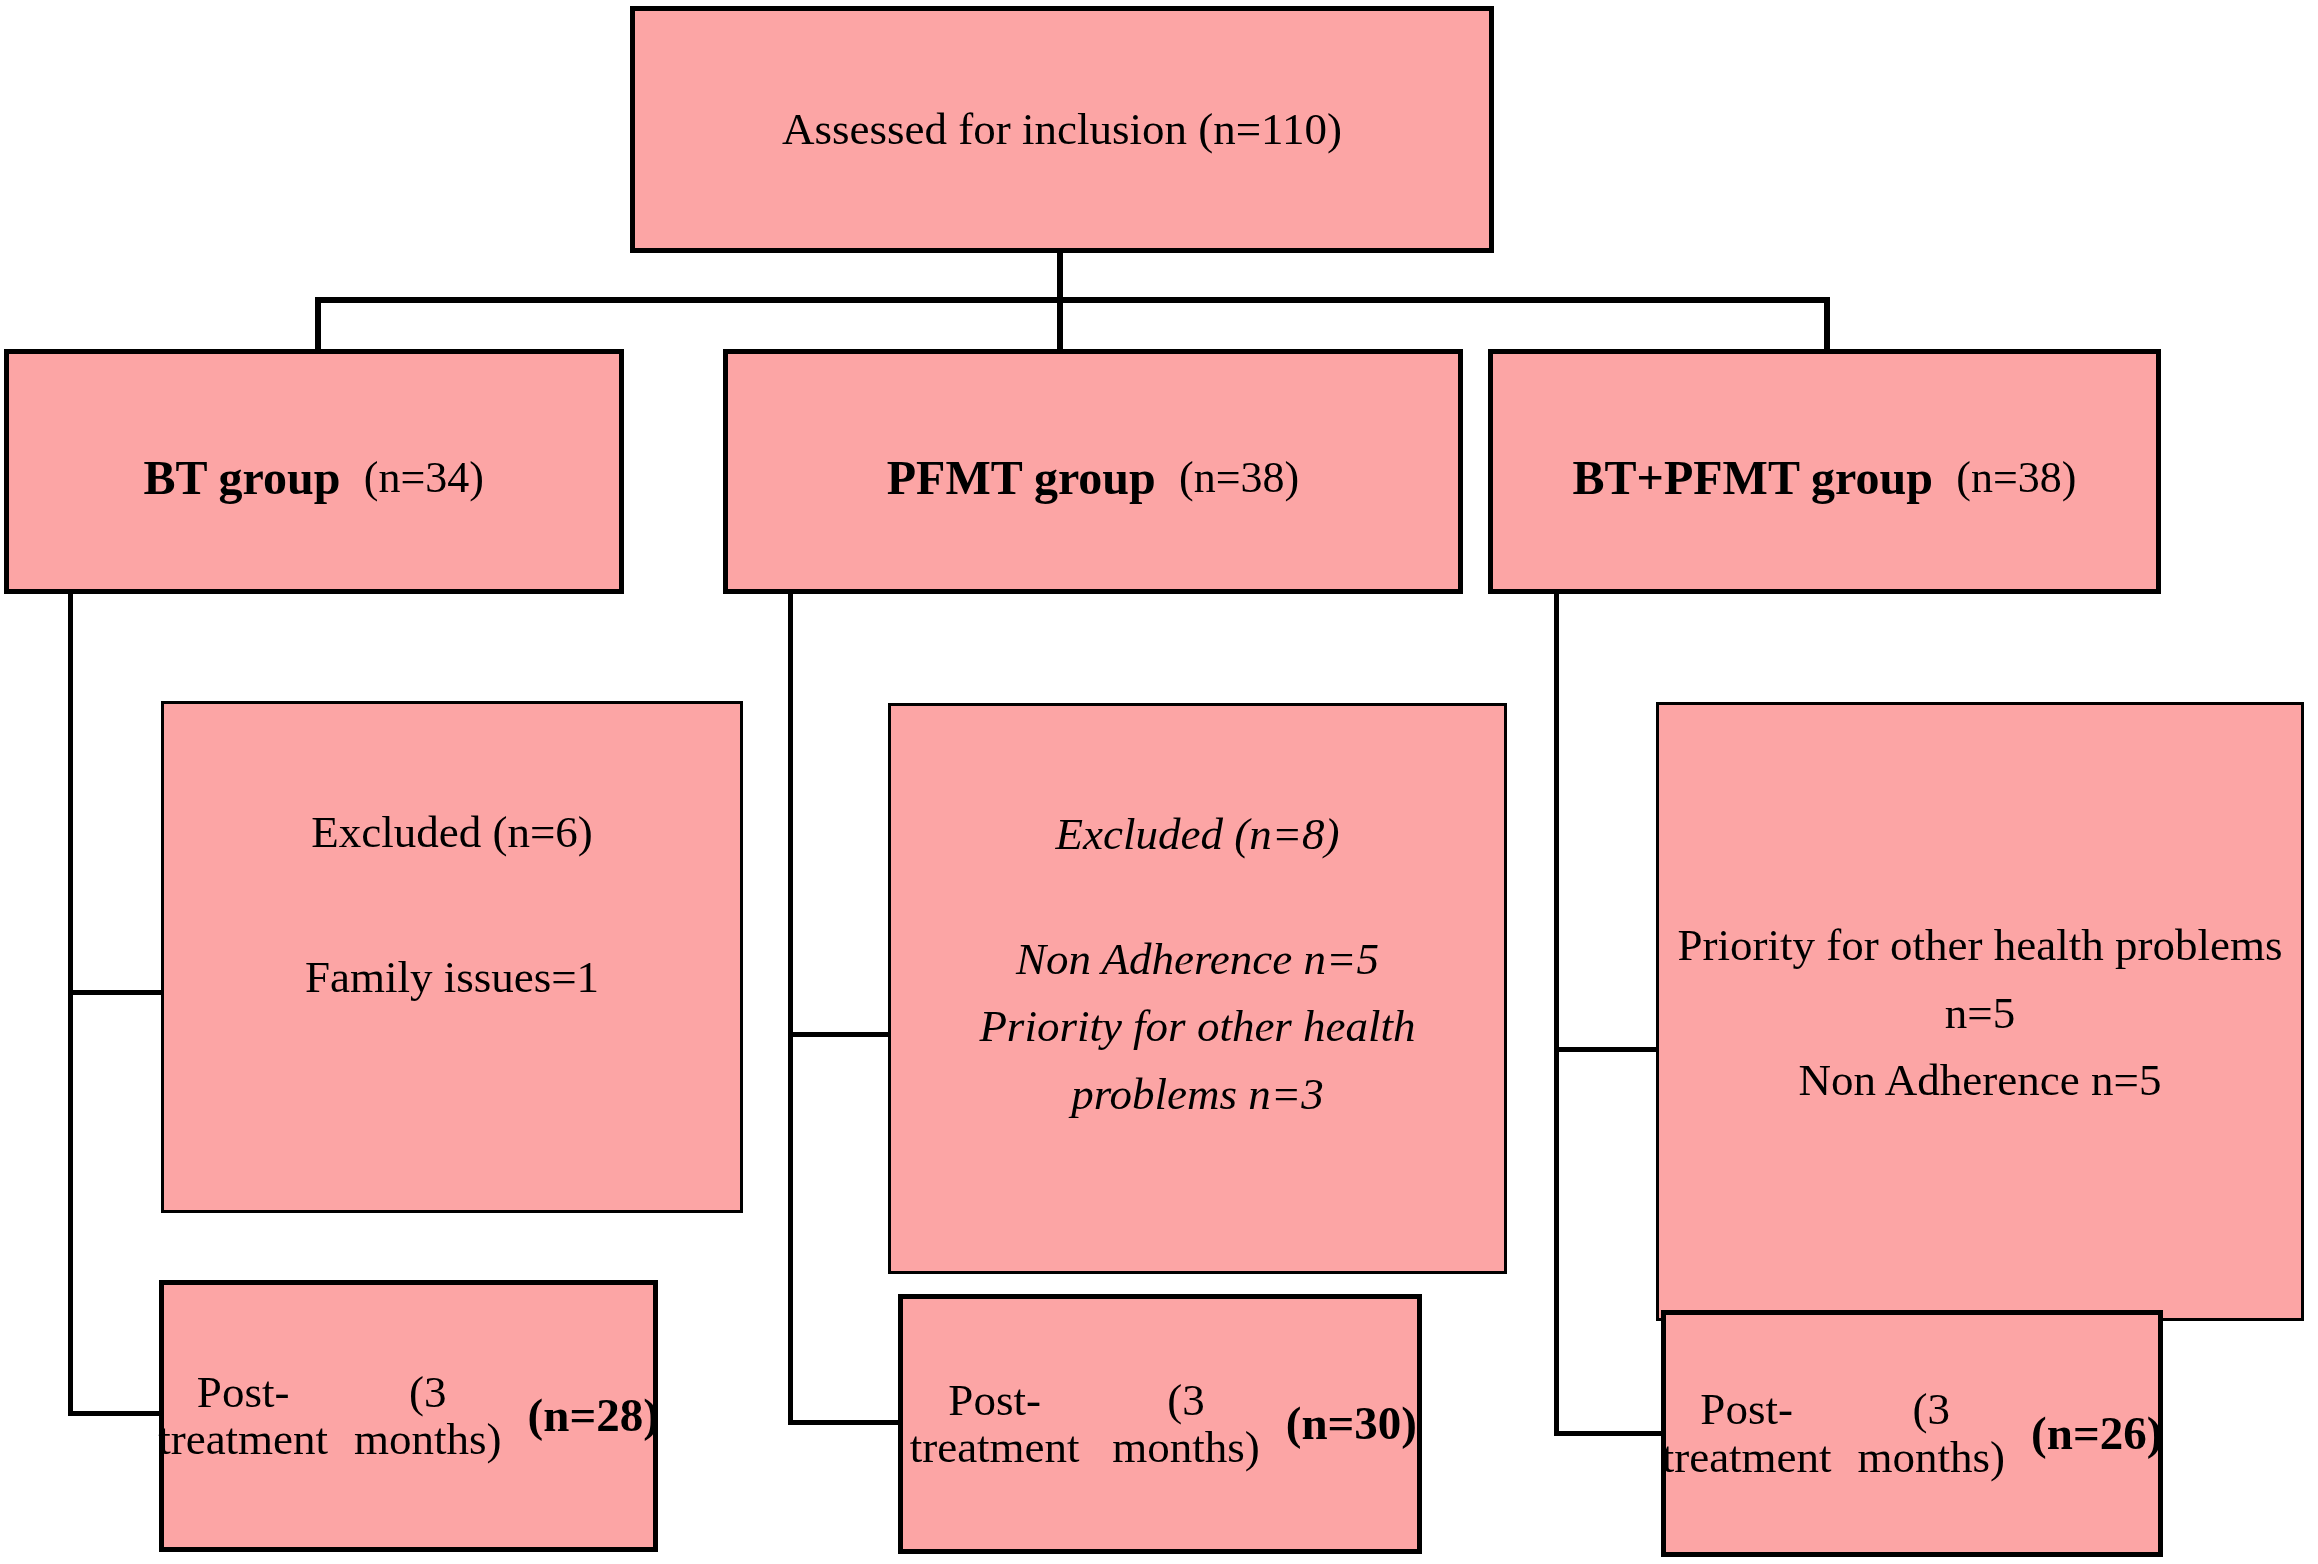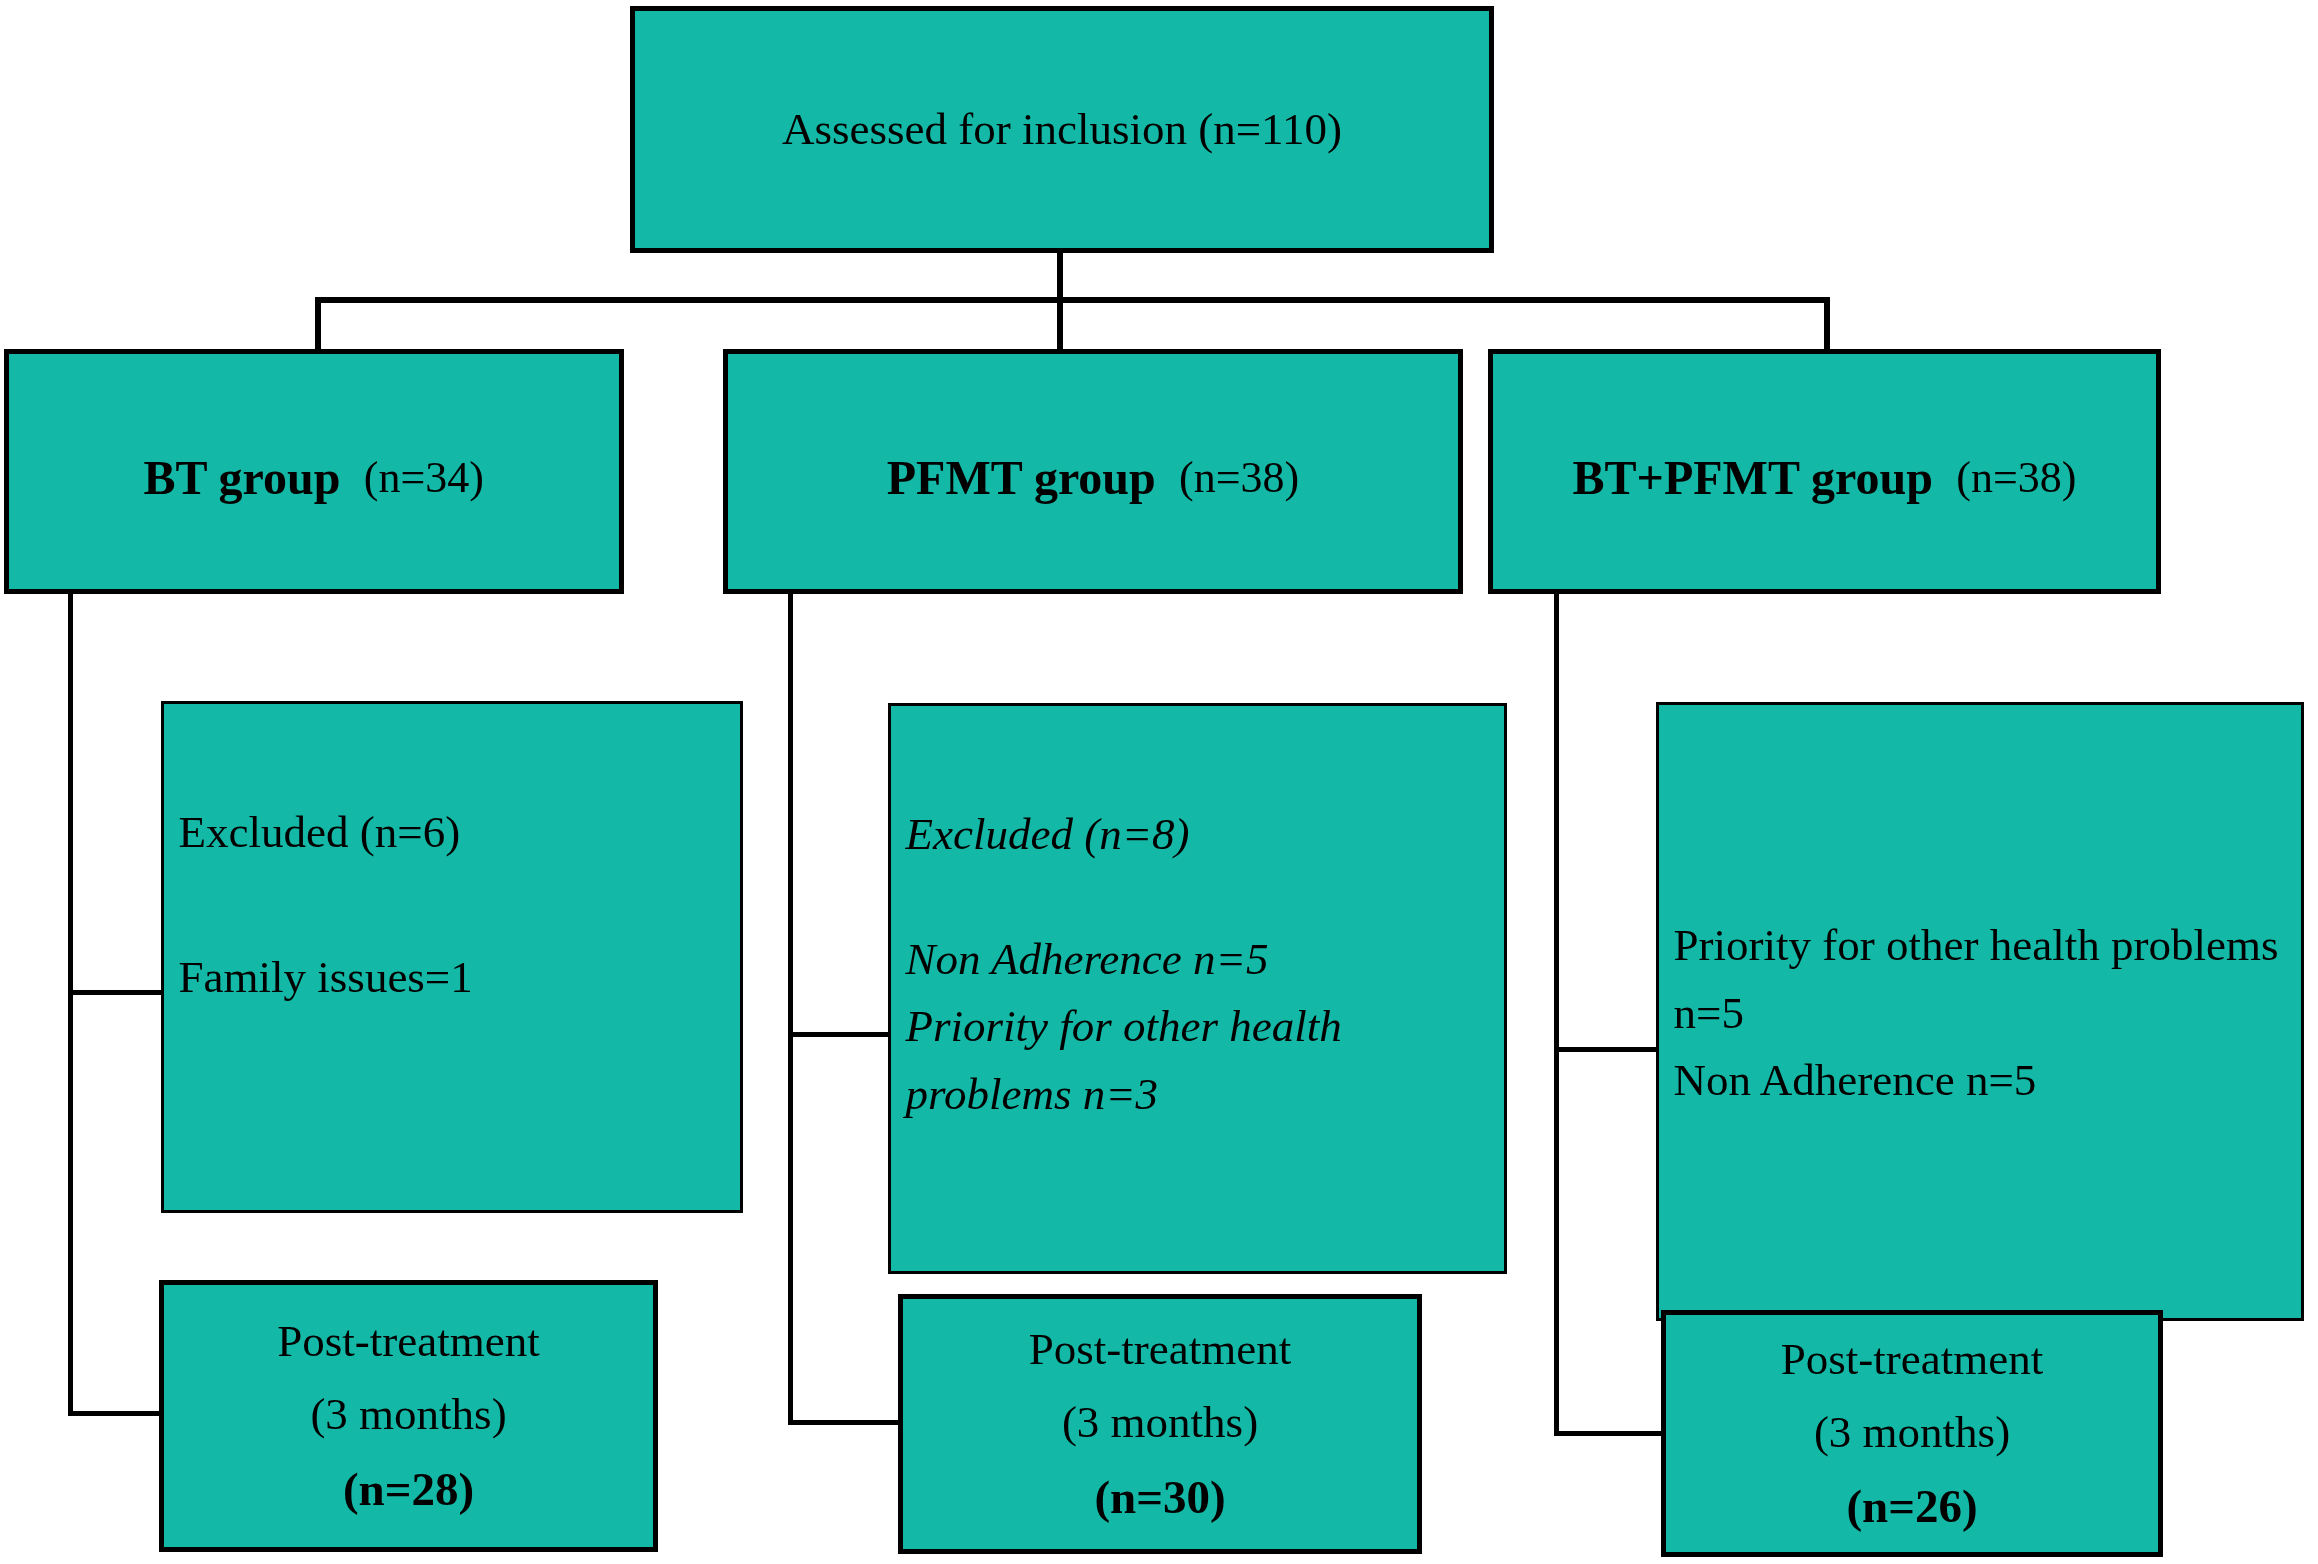--- a/index.html
+++ b/index.html
@@ -11,24 +11,24 @@
     position: relative;
     width: 2319px;
     height: 1565px;
     background: #ffffff;
     font-family: "Liberation Serif", "DejaVu Serif", serif;
     color: #000000;
     overflow: hidden;
   }
   .box {
     position: absolute;
-    background: #14b8a6;
+    background: #fca5a5;
     border: 5.1px solid #000000;
     box-sizing: border-box;
-    text-align: left;
+    text-align: center;
   }
   .line {
     position: absolute;
     background: #000000;
   }
   
   #top-box {
     left: 630px; top: 5.9px; width: 864px; height: 247px;
     border-width: 5.9px;
     display: flex; align-items: center; justify-content: center;
@@ -70,21 +70,21 @@
   #excluded-box-1 { left: 888px; top: 703px; width: 619px; height: 571px; font-style: italic; }
   #excluded-box-2 { left: 1656px; top: 702px; width: 648px; height: 619px; }
   .excl-title { font-size: 45px; line-height: 1.3; }
   .excl-reasons { font-size: 45px; line-height: 1.5; }
   #excluded-box-0 .excl-reasons { margin-top: 82px; }
   #excluded-box-1 .excl-reasons { margin-top: 62px; }
   #excluded-box-2 .excl-reasons { margin-top: 108px; }
 
   
   .post-box {
-    display: flex; flex-direction: column;
+    display: flex; 
     align-items: center; justify-content: center;
     gap: 26px;
   }
   #post-box-0 { left: 159px;  top: 1280px; width: 499px; height: 272px; }
   #post-box-1 { left: 898px; top: 1294px; width: 524px; height: 260px; }
   #post-box-2 { left: 1661px; top: 1310px; width: 502px; height: 247px; }
   .post-line { font-size: 45px; line-height: 1.05; }
   .post-n    { font-size: 47px; font-weight: bold; line-height: 1.05; }
 </style>
 </head>

